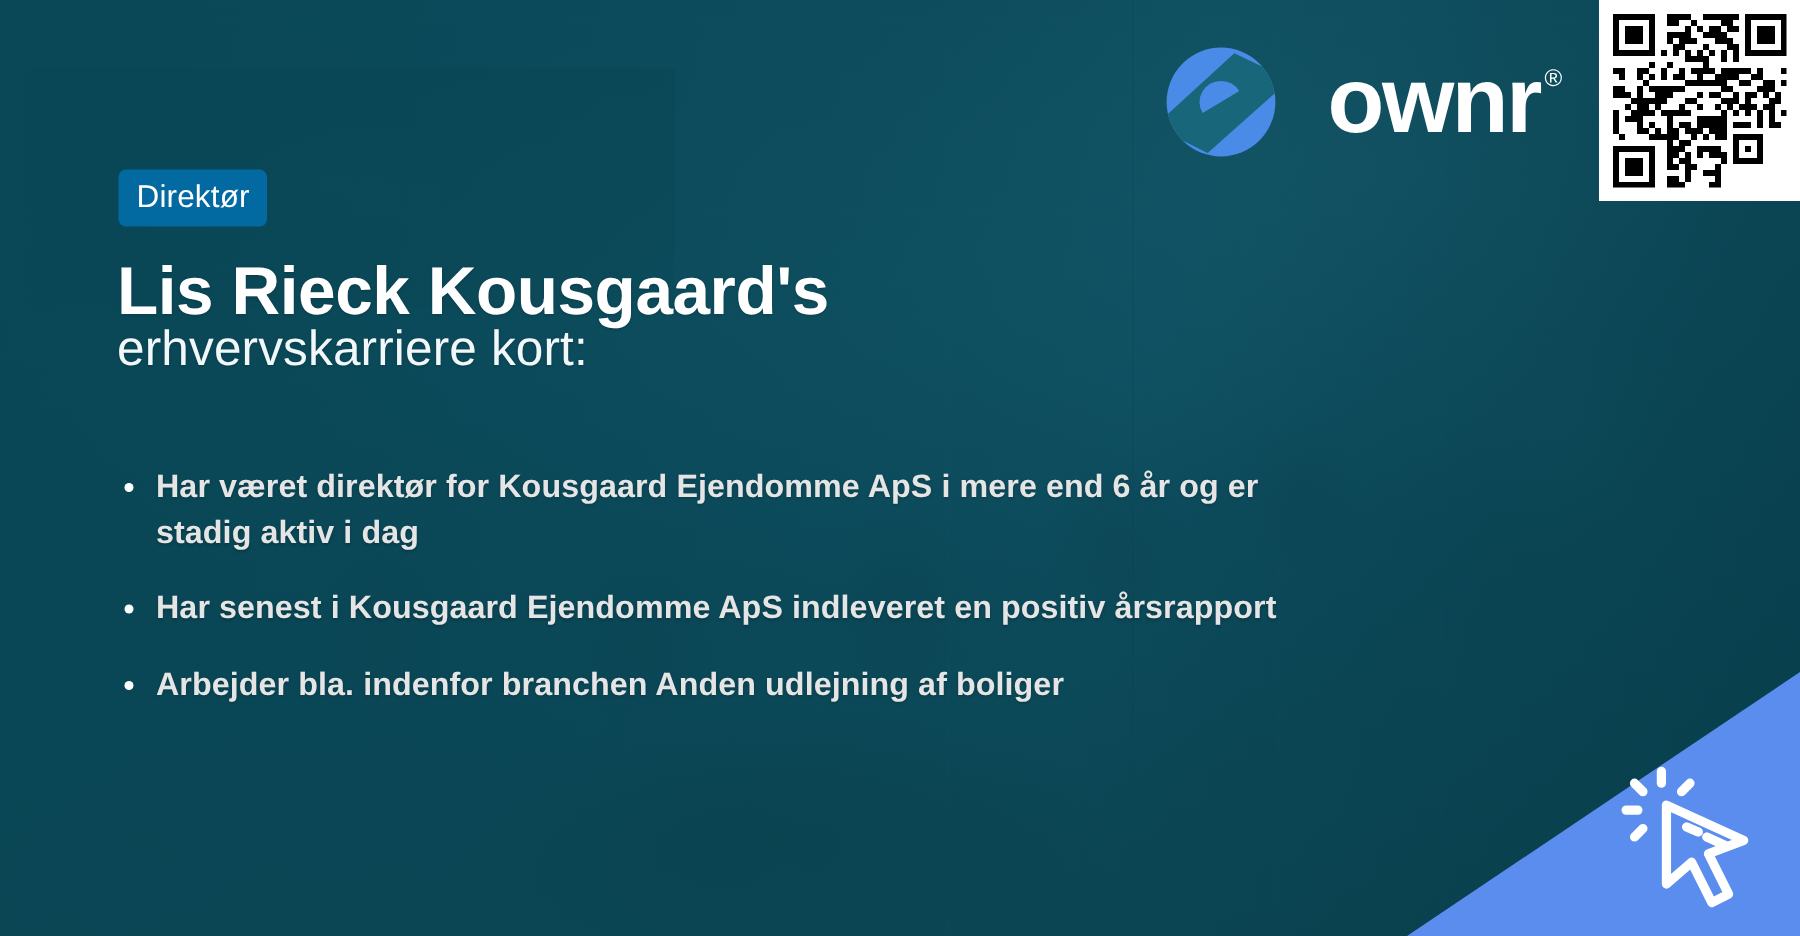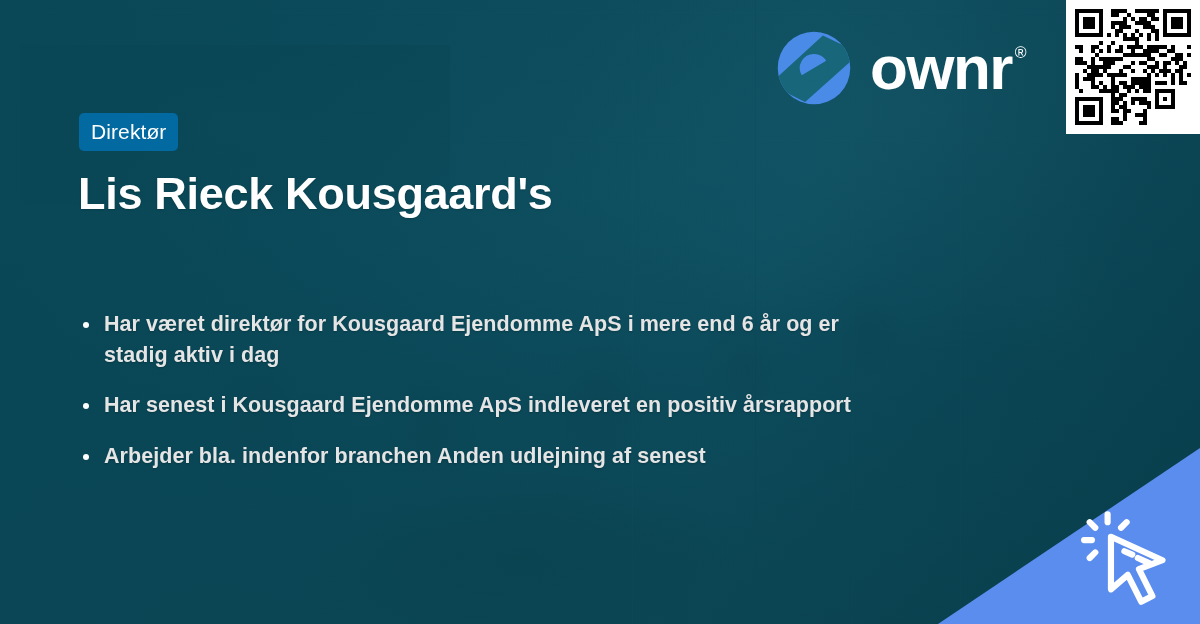--- a/index.html
+++ b/index.html
@@ -125,21 +125,21 @@
     position:absolute;
     left:4px; top:13px;
     width:6px; height:6px;
     border-radius:50%;
     background:#ffffff;
   }
 
   
   .logo {
     position:absolute; left:777px; top:31px;
-    display:flex; align-items:center; gap:19px;
+    display:flex; align-items:center; gap:34px;
   }
   .logo-mark { width:74px; height:74px; display:block; }
   .logo-word {
     display:flex; align-items:flex-start;
     color:#ffffff;
     font-size:62px;
     font-weight:bold;
     line-height:.95;
     letter-spacing:-1.6px;
   }
@@ -178,25 +178,26 @@
 
   <div class="photo"></div>
   <div class="tint"></div>
   <div class="tint2"></div>
 
   <div class="content">
 
     <div class="badge">Direktør</div>
 
     <div class="title">Lis Rieck Kousgaard's</div>
+    <div class="subtitle">erhvervskarriere kort:</div>
 
     <ul class="bullets">
       <li class="bullet">Har været direktør for Kousgaard Ejendomme ApS i mere end 6 år og er stadig aktiv i dag</li>
       <li class="bullet">Har senest i Kousgaard Ejendomme ApS indleveret en positiv årsrapport</li>
-      <li class="bullet">Arbejder bla. indenfor branchen Anden udlejning af senest</li>
+      <li class="bullet">Arbejder bla. indenfor branchen Anden udlejning af boliger</li>
     </ul>
 
     <div class="logo">
       <svg class="logo-mark" viewBox="0 0 100 100">
         <defs>
           <clipPath id="circClip">
               <circle cx="50" cy="50" r="49"></circle>
             </clipPath>
         </defs>
         <circle cx="50" cy="50" r="49" fill="#4a8be8"></circle>

